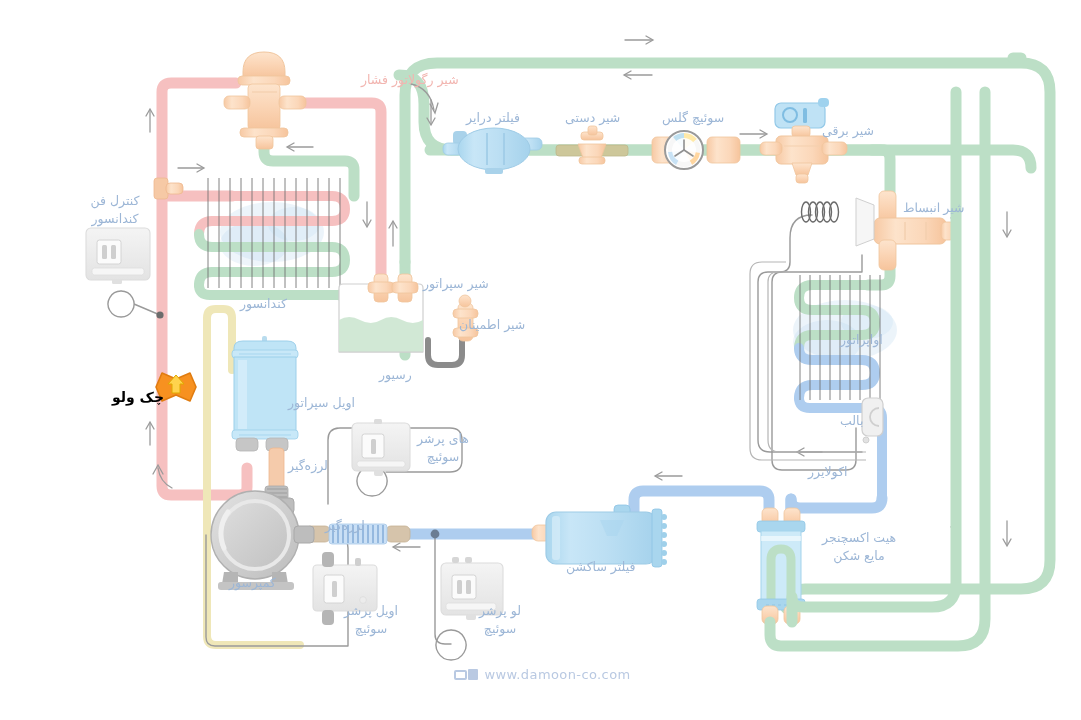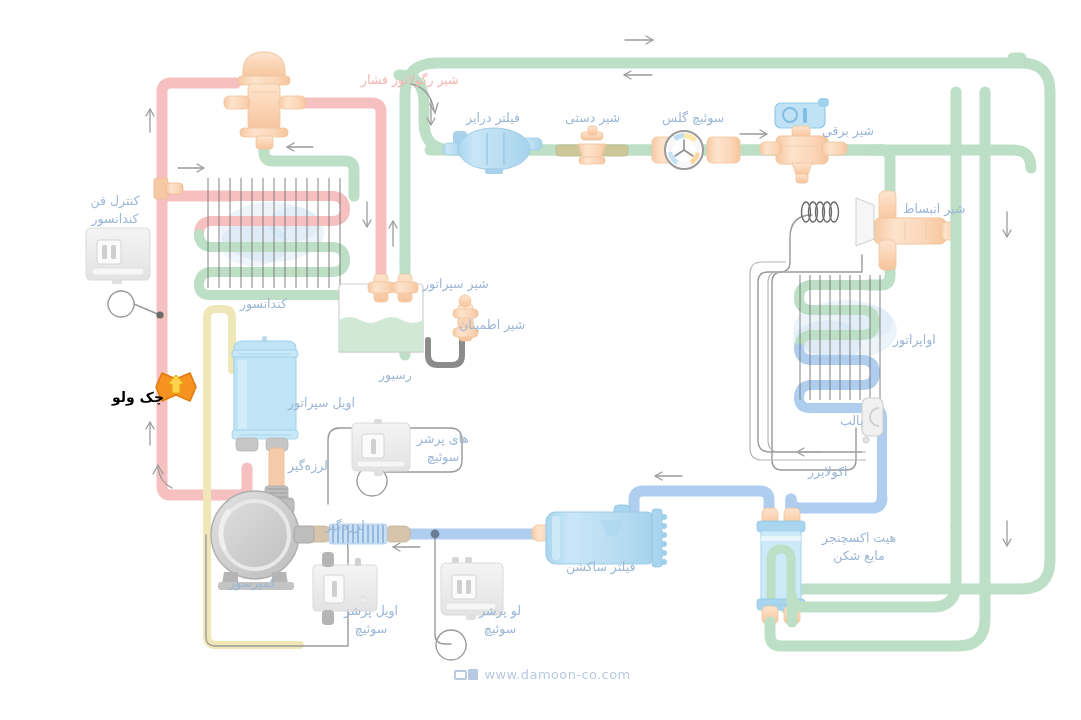--- a/index.html
+++ b/index.html
@@ -607,23 +607,23 @@
   <div class="lbl" style="left:379px;top:366px;">رسیور</div>
 
   <div class="lbl" style="left:466px;top:109px;">فیلتر درایر</div>
 
   <div class="lbl" style="left:565px;top:109px;">شیر دستی</div>
 
   <div class="lbl" style="left:662px;top:109px;">سوئیچ گلس</div>
 
   <div class="lbl" style="left:822px;top:111px;margin-top:11px;">شیر برقی</div>
 
-  <div class="lbl" style="left:903px;top:200px;">شیر انبساط</div>
-
-  <div class="lbl" style="left:893px;top:331px;">اواپراتور</div>
+  <div class="lbl" style="left:903px;top:200px;font-family:Liberation Serif, serif;">شیر انبساط</div>
+
+  <div class="lbl" style="left:840px;top:331px;">اواپراتور</div>
 
   <div class="lbl" style="left:840px;top:412px;">بالب</div>
 
   <div class="lbl" style="left:808px;top:463px;">اکولایزر</div>
 
   <div class="lbl two" style="left:820px;top:529px;width:78px;">هیت اکسچنجر مایع شکن</div>
 
   <div class="lbl" style="left:566px;top:558px;">فیلتر ساکشن</div>
 
   <div class="lbl" style="left:288px;top:394px;">اویل سپراتور</div>

